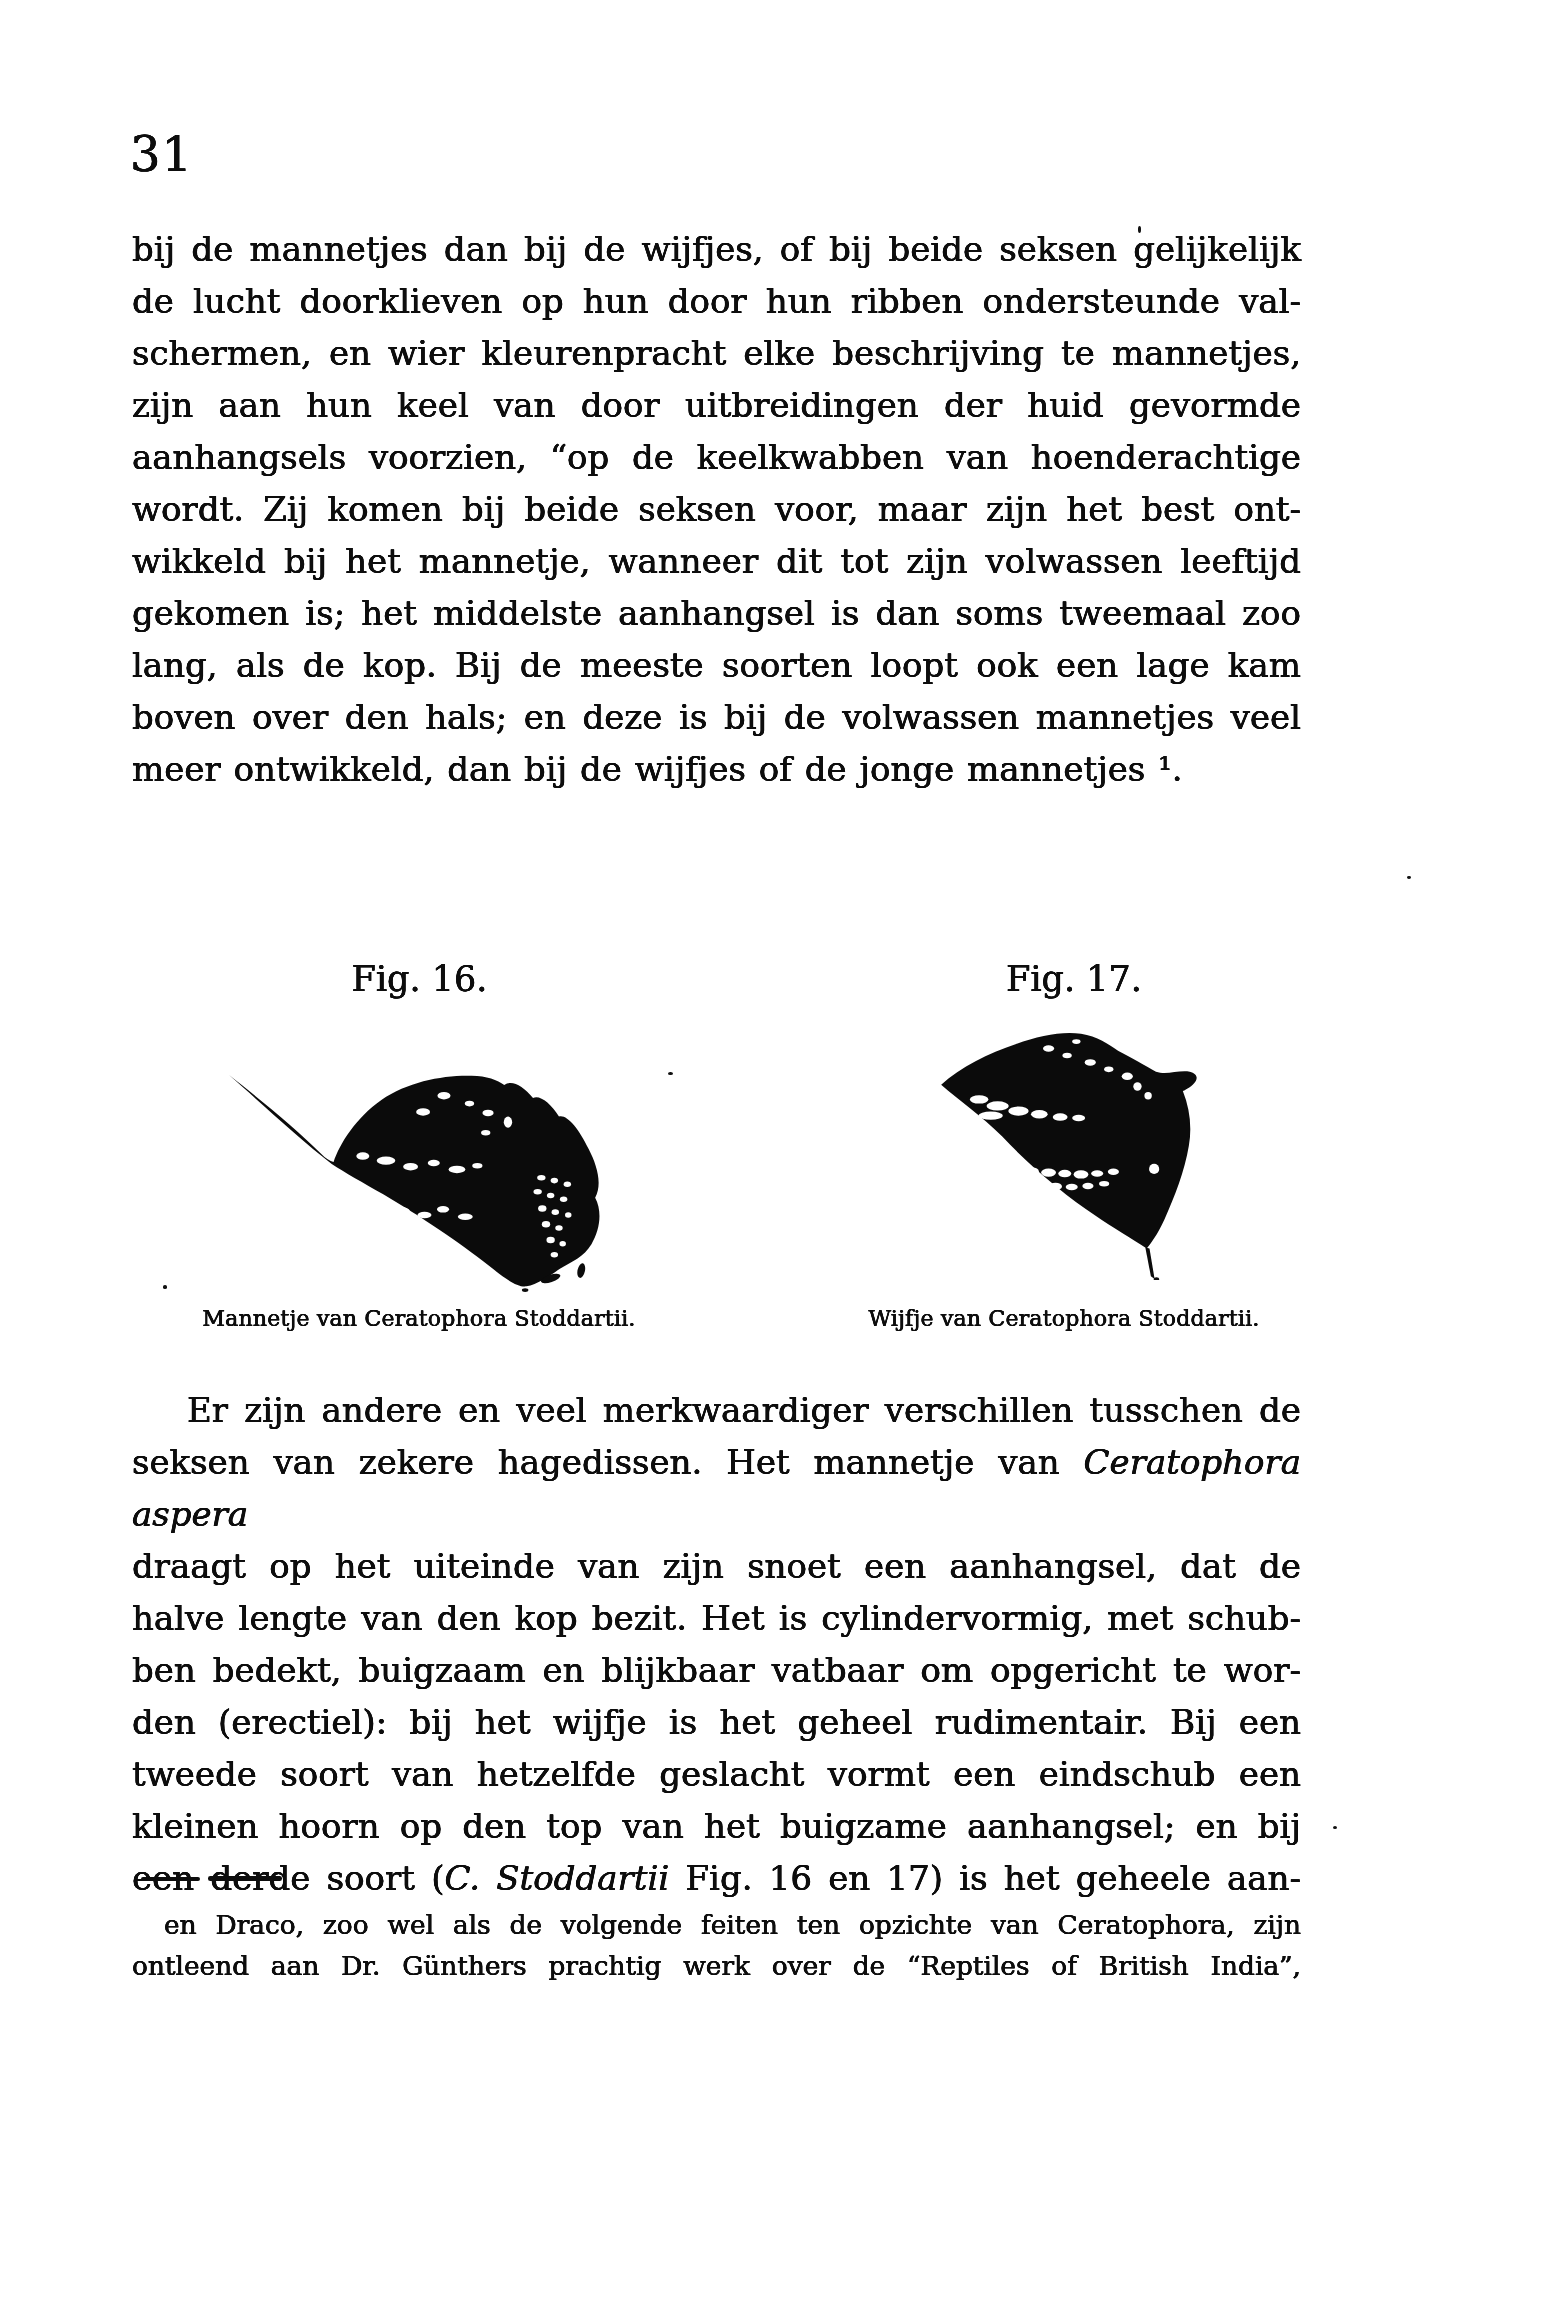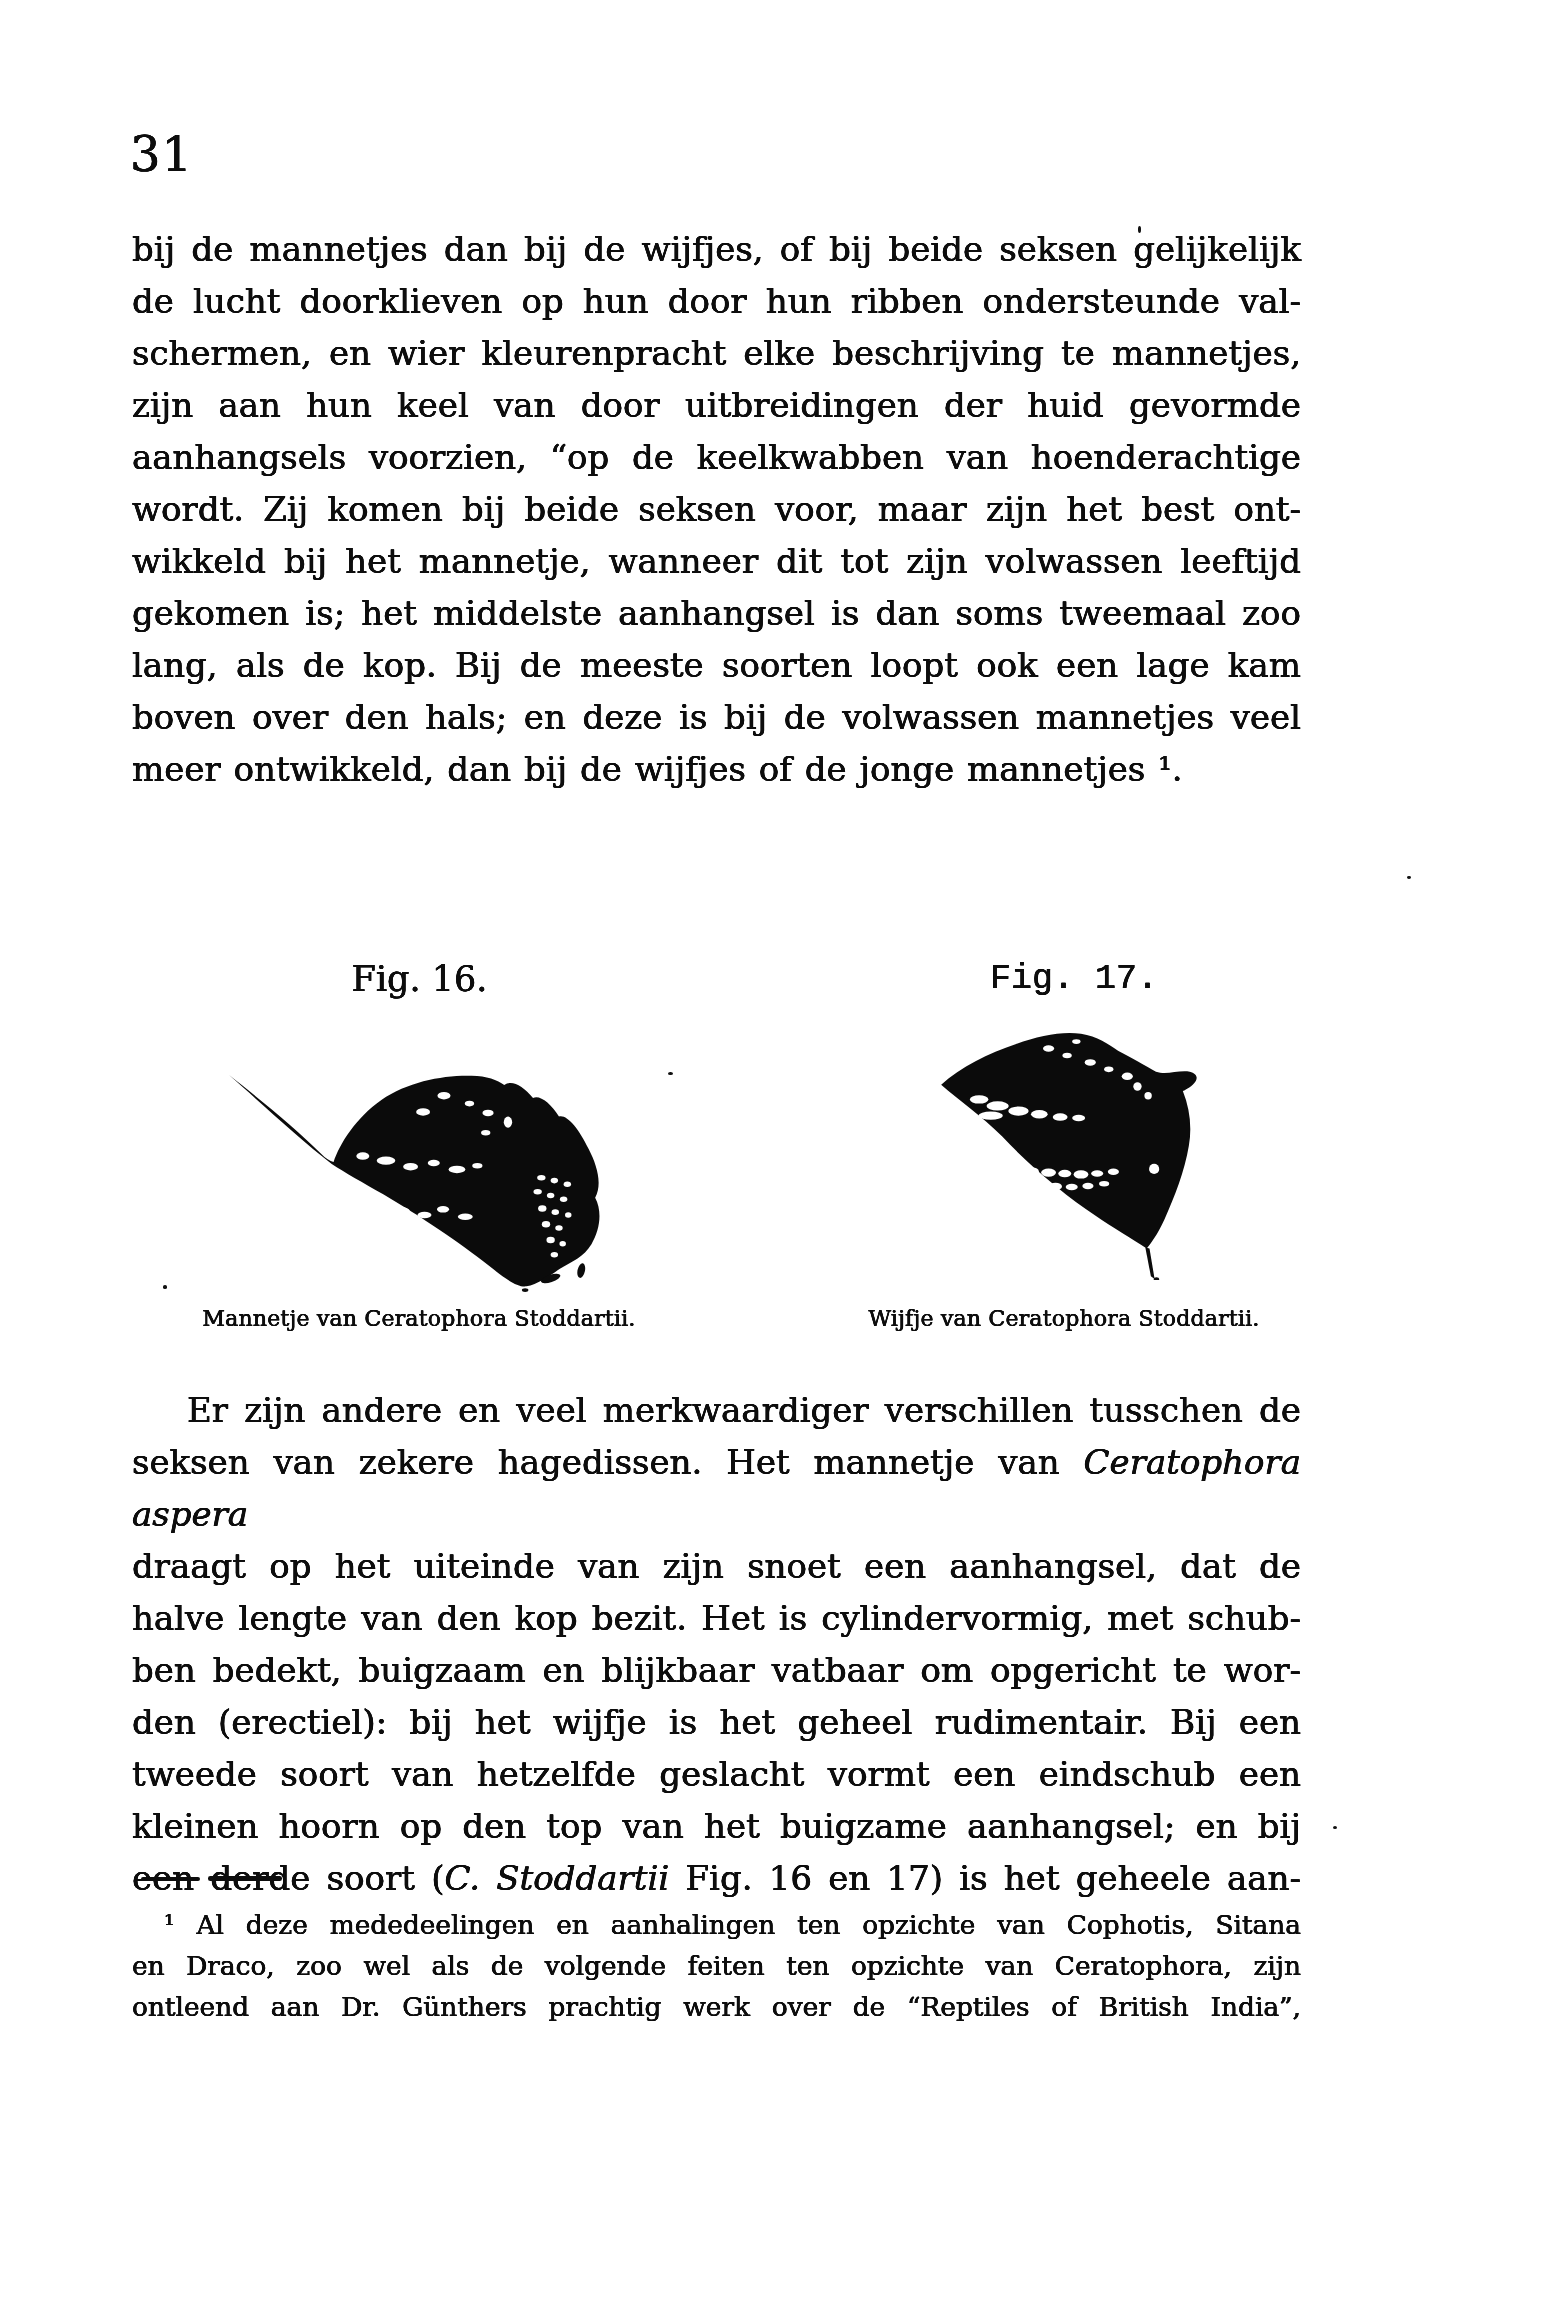--- a/index.html
+++ b/index.html
@@ -26,21 +26,21 @@
   #para2 .line:first-child { text-indent:55px; }
 
   .line { text-align:justify; text-align-last:justify; word-spacing:0.06em; }
   .line.last-left { text-align-last:left; }
   .line i { font-style:italic; }
 
   .fig-label {
     position:absolute; top:958px; font-size:35px; line-height:1.2; text-align:center;
   }
   #fig16-label { left:227px; width:385px; }
-  #fig17-label { left:937px; width:274px;font-family:Liberation Mono, monospace; }
+  #fig17-label { left:937px; width:274px; }
 
   .fig-image { position:absolute; }
   #fig16-svg { left:226px; top:1070px; }
   #fig17-svg { left:937px; top:1030px; }
 
   .fig-caption {
     position:absolute; top:1305px; font-size:22px; line-height:1.3; text-align:center;
     letter-spacing:0.2px;
   }
   #fig16-caption { left:185px; width:468px; }
@@ -188,21 +188,20 @@
     <div class="line">kleinen hoorn op den top van het buigzame aanhangsel; en bij</div>
     <div class="line">een derde soort (<i>C. Stoddartii</i> Fig. 16 en 17) is het geheele aan-</div>
   </div>
 
 <div id="separator">
   <div class="sep-dash" id="sep-dash-1"></div>
   <div class="sep-dash" id="sep-dash-2"></div>
 </div>
 
 <div id="footnote" class="ink">
-    <div class="line">¹ Al deze mededeelingen en aanhalingen ten opzichte van Cophotis, Sitana</div>
     <div class="line">en Draco, zoo wel als de volgende feiten ten opzichte van Ceratophora, zijn</div>
     <div class="line">ontleend aan Dr. Günthers prachtig werk over de “Reptiles of British India”,</div>
   </div>
 
 <div class="speck" style="left:1138px;top:226px;width:3.2px;height:6.5px;"></div>
 <div class="speck" style="left:668px;top:1072px;width:4.6px;height:3.2px;"></div>
 <div class="speck" style="left:163px;top:1285px;width:3.7px;height:3.7px;"></div>
 <div class="speck" style="left:1333px;top:1826px;width:4.2px;height:3.2px;"></div>
 <div class="speck" style="left:1407px;top:876px;width:3.7px;height:2.8px;"></div>
 

